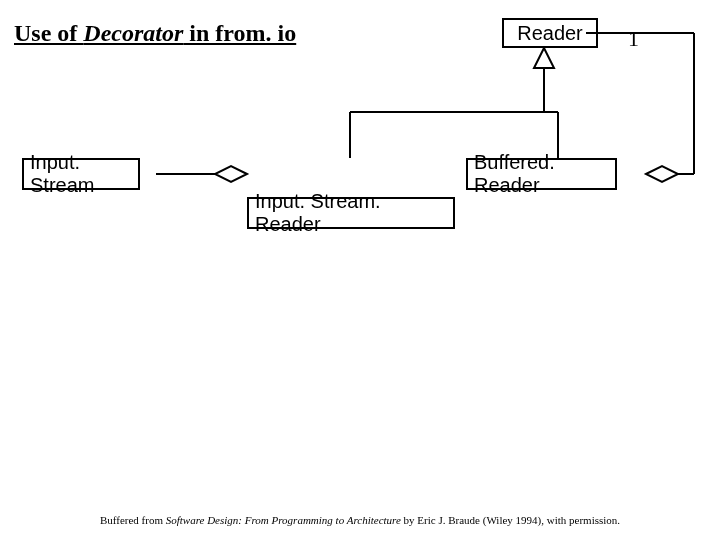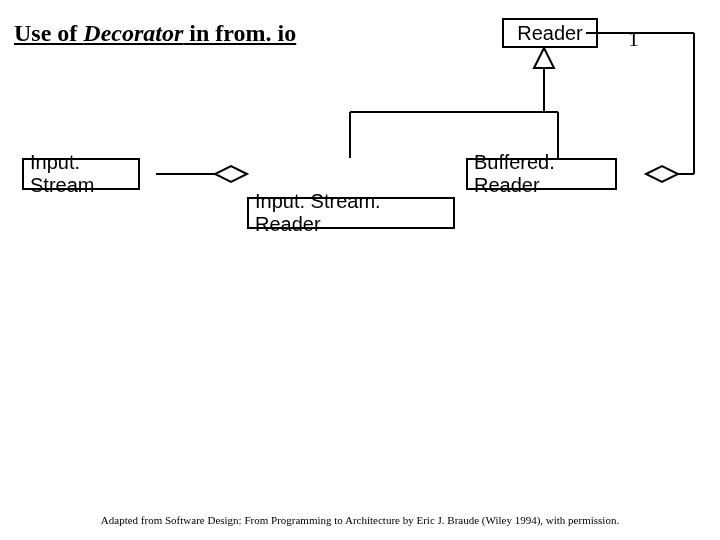--- a/index.html
+++ b/index.html
@@ -49,20 +49,21 @@
     pointer-events: none;
   }
   .caption {
     position: absolute;
     left: 0; right: 0;
     bottom: 14px;
     text-align: center;
     font-size: 11px;
   }
   .caption .book {
+    font-style: italic;
   }
 </style>
 </head>
 <body>
 
 <div class="title">
   <span>Use of </span><span class="kw">Decorator</span><span> in from. io</span>
 </div>
 
 <div class="box" style="left:502px; top:18px; width:96px; height:30px;">
@@ -100,14 +101,14 @@
   <line x1="215" y1="174" x2="156" y2="174" stroke="#000" stroke-width="2"></line>
 
   <polygon points="646,174 662,166 678,174 662,182" fill="#fff" stroke="#000" stroke-width="2"></polygon>
 
   <line x1="678" y1="174" x2="694" y2="174" stroke="#000" stroke-width="2"></line>
   <line x1="694" y1="174" x2="694" y2="33" stroke="#000" stroke-width="2"></line>
   <line x1="694" y1="33" x2="586" y2="33" stroke="#000" stroke-width="2"></line>
 </svg>
 
 <div class="caption">
-  <span>Adapted from </span><span class="book">Software Design: From Programming to Architecture</span><span> by Eric J. Braude (Wiley 1994), with permission.</span>
+  <span>Buffered from </span><span class="book">Software Design: From Programming to Architecture</span><span> by Eric J. Braude (Wiley 1994), with permission.</span>
 </div>
 
 </body></html>

